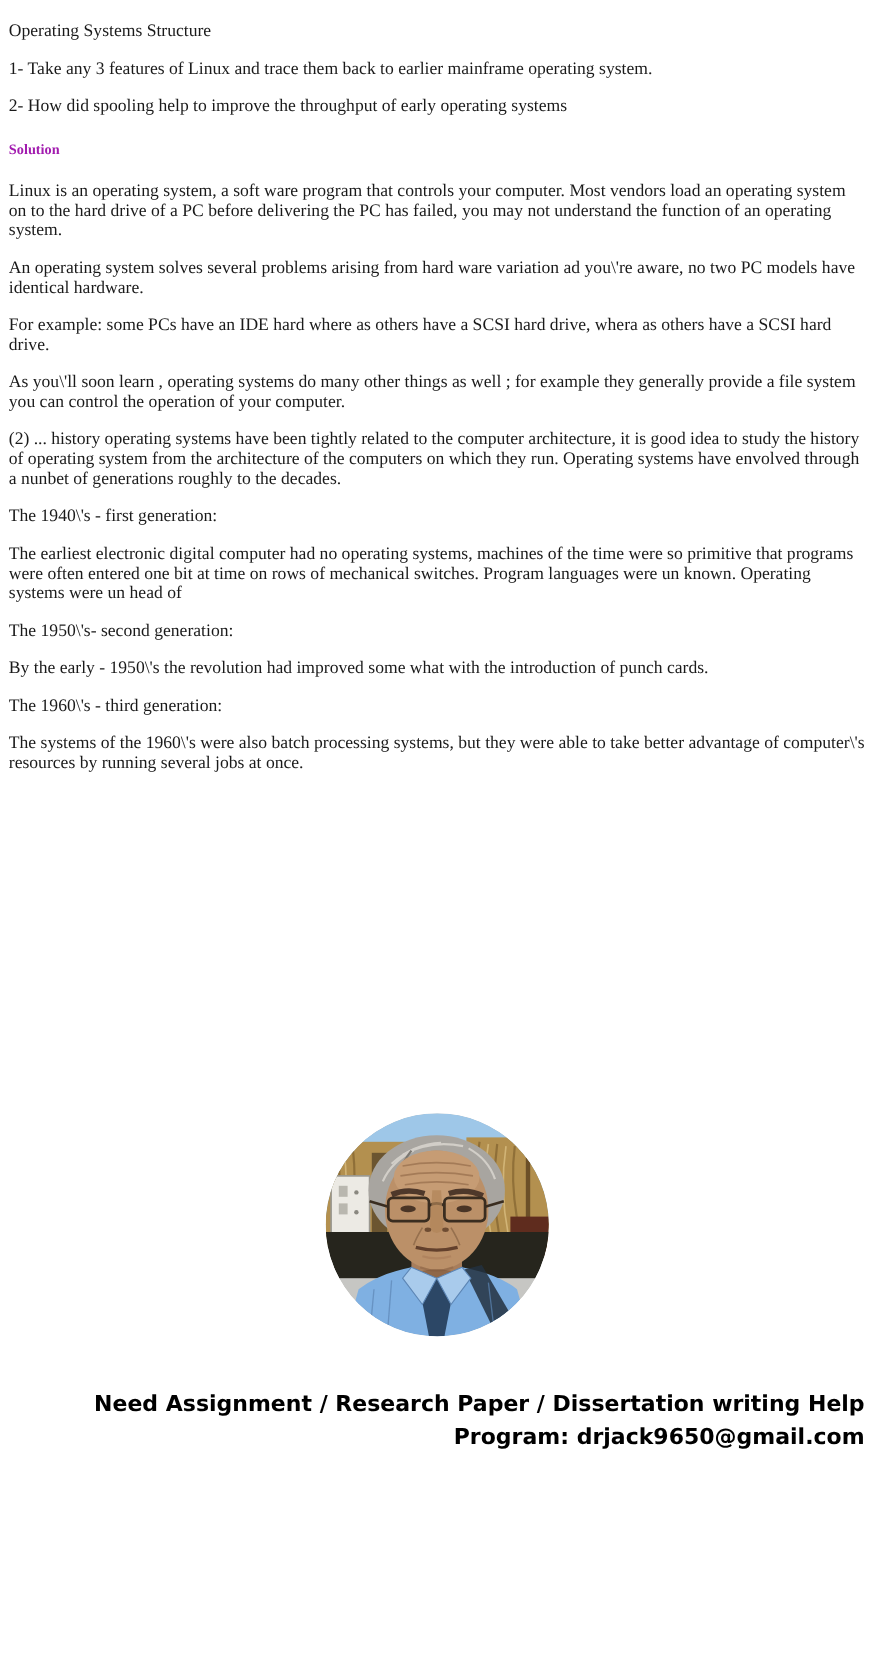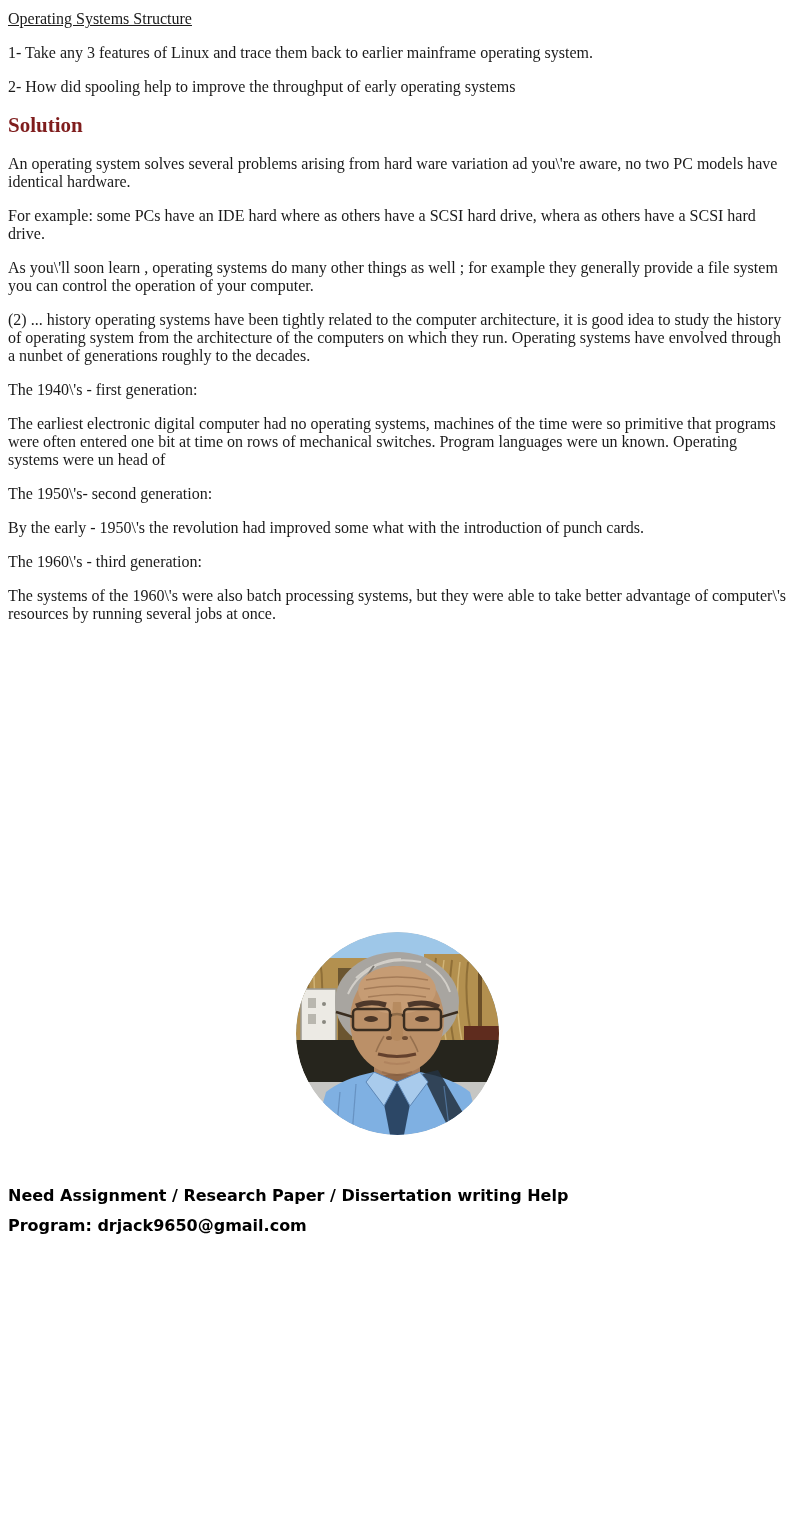--- a/index.html
+++ b/index.html
@@ -8,56 +8,57 @@
     width: 778px;
     color: #1a1a1a;
     font-family: "Liberation Serif", serif;
     font-size: 16px;
   }
   .doc p {
     margin: 16px 0;
     line-height: 18px;
     font-size: 16px;
   }
-  .doc p.first { margin-top: 2px; text-decoration: underline; }
+  .doc p.first { margin-top: 12px; }
   .doc h3 {
-    font-size: 21px;
+    font-size: 13px;
     line-height: 21.5px;
     margin: 18.7px 0;
     font-weight: bold;
-    color: #7f1d1d;
+    color: #a21caf;
   }
   .spacer { height: 293px; }
   .avatar {
     display: block;
     width: 203px;
     height: 203px;
     margin: 0 auto;
     border-radius: 50%;
     overflow: hidden;
   }
   .avatar svg { display: block; width: 203px; height: 203px; }
   .banner {
     margin-top: 46px;
-    text-align: left;
+    text-align: right;
     font-family: "DejaVu Sans", sans-serif;
     font-weight: bold;
-    font-size: 16px;
+    font-size: 20px;
     line-height: 30px;
     color: #000000;
   }
 </style>
 </head>
 <body>
 
 <div class="doc">
   <p class="first">Operating Systems Structure</p>
   <p>1- Take any 3 features of Linux and trace them back to earlier mainframe operating system.</p>
   <p>2- How did spooling help to improve the throughput of early operating systems</p>
   <h3>Solution</h3>
+  <p>Linux is an operating system, a soft ware program that controls your computer. Most vendors load an operating system on to the hard drive of a PC before delivering the PC has failed, you may not understand the function of an operating system.</p>
   <p>An operating system solves several problems arising from hard ware variation ad you\'re aware, no two PC models have identical hardware.</p>
   <p>For example: some PCs have an IDE hard where as others have a SCSI hard drive, whera as others have a SCSI hard drive.</p>
   <p>As you\'ll soon learn , operating systems do many other things as well ; for example they generally provide a file system you can control the operation of your computer.</p>
   <p>(2) ... history operating systems have been tightly related to the computer architecture, it is good idea to study the history of operating system from the architecture of the computers on which they run. Operating systems have envolved through a nunbet of generations roughly to the decades.</p>
   <p>The 1940\'s - first generation:</p>
   <p>The earliest electronic digital computer had no operating systems, machines of the time were so primitive that programs were often entered one bit at time on rows of mechanical switches. Program languages were un known. Operating systems were un head of</p>
   <p>The 1950\'s- second generation:</p>
   <p>By the early - 1950\'s the revolution had improved some what with the introduction of punch cards.</p>
   <p>The 1960\'s - third generation:</p>
   <p>The systems of the 1960\'s were also batch processing systems, but they were able to take better advantage of computer\'s resources by running several jobs at once.</p>

